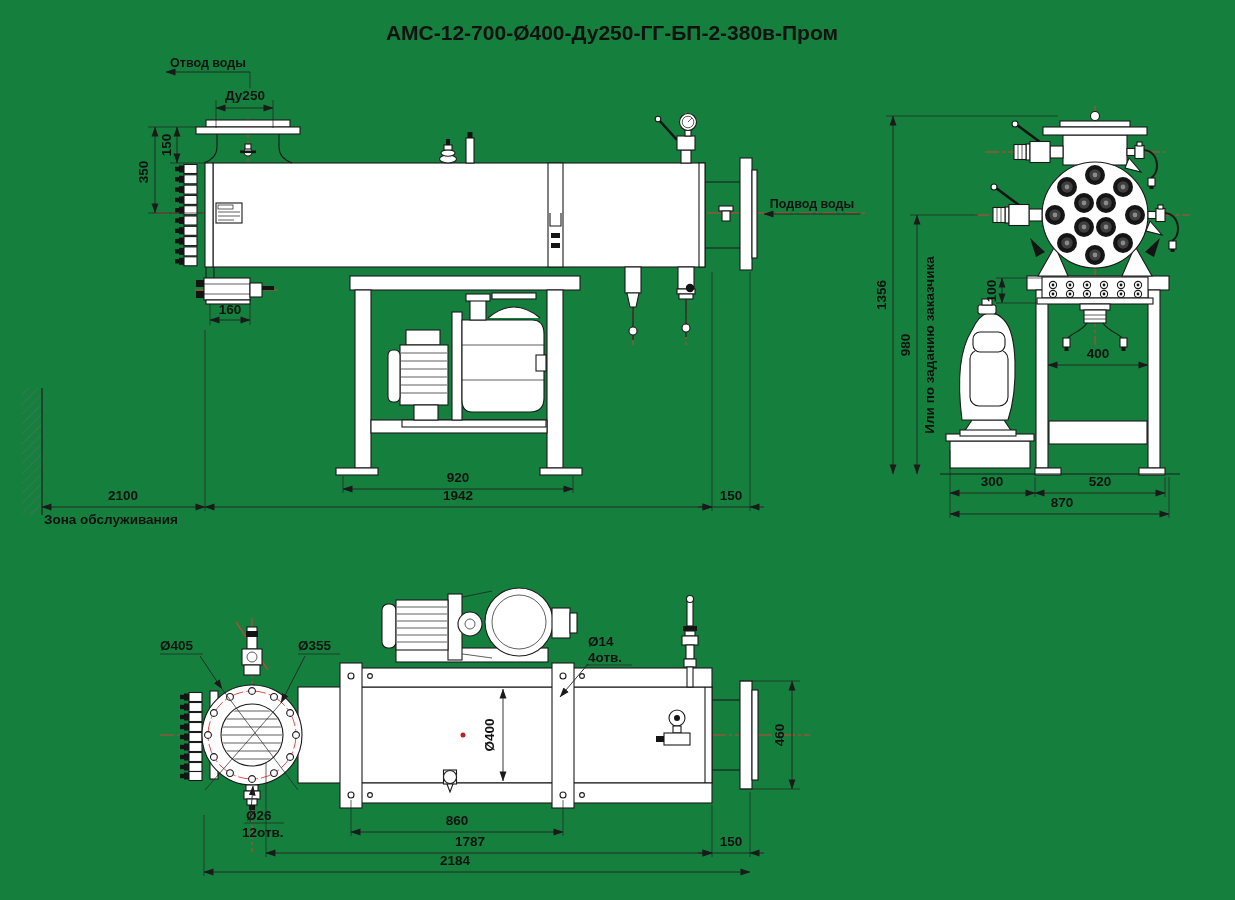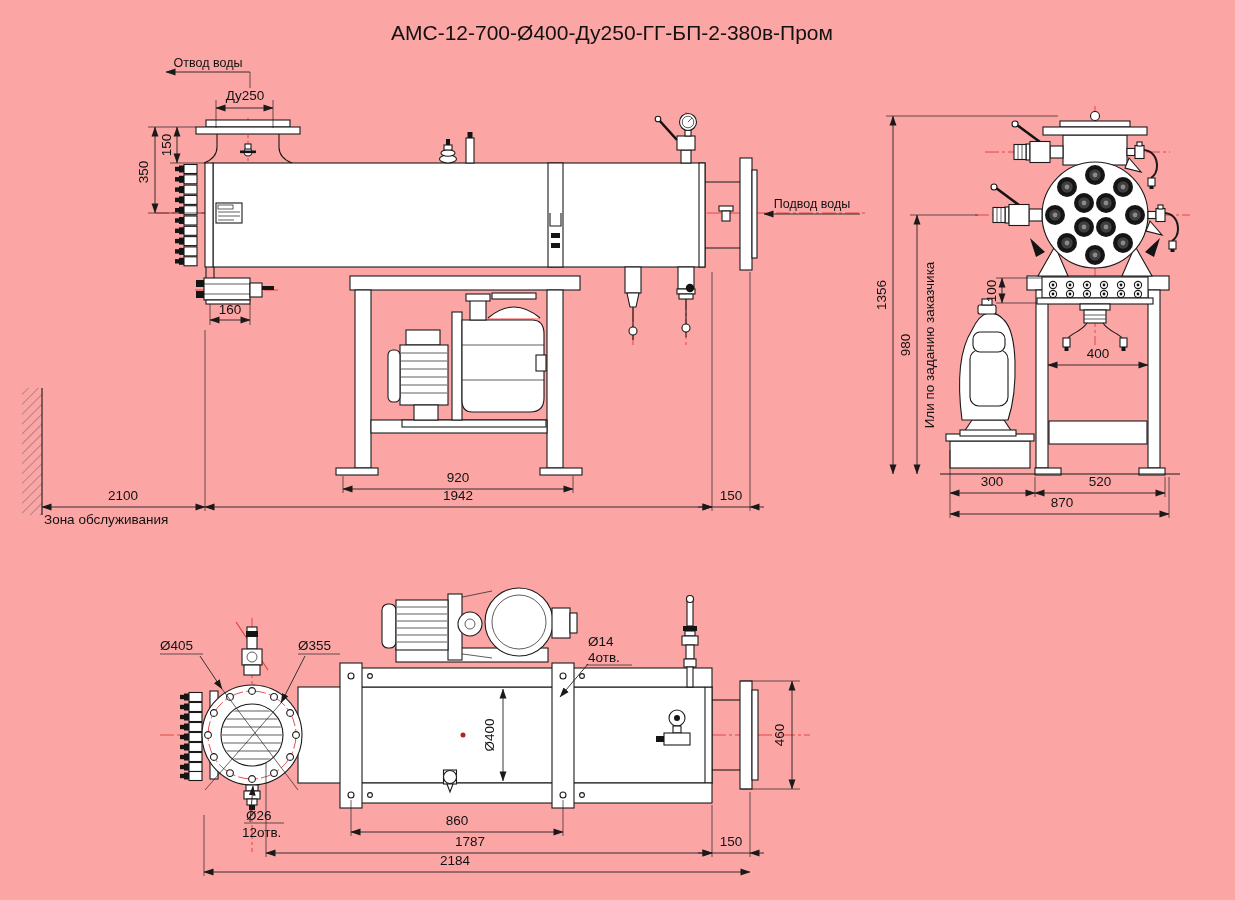--- a/index.html
+++ b/index.html
@@ -1,16 +1,16 @@
 <!DOCTYPE html>
 <html><head>
 <meta charset="utf-8">
 <style>
   html,body{margin:0;padding:0;background:#ffffff;}
-  .page{width:1235px;height:900px;background:#fca5a5;position:relative;font-family:"Liberation Sans",sans-serif;}
+  .page{width:1235px;height:900px;background:#15803d;position:relative;font-family:"Liberation Sans",sans-serif;font-weight:bold;}
   svg{display:block;}
   .ln{fill:none;stroke:#1a1a1a;stroke-width:1.1;}
   .lnthin{fill:none;stroke:#1a1a1a;stroke-width:0.7;}
   .fillw{fill:#ffffff;stroke:#1a1a1a;stroke-width:1.1;}
   .blk{fill:#141414;stroke:none;}
   .dim{fill:none;stroke:#222222;stroke-width:0.9;}
   .ext{fill:none;stroke:#222222;stroke-width:0.7;}
   .cl{fill:none;stroke:#e23b3b;stroke-width:0.9;stroke-dasharray:14 3 3 3;}
   .clsolid{fill:none;stroke:#e23b3b;stroke-width:1.1;}
   .t{font-family:"Liberation Sans",sans-serif;font-size:13.5px;fill:#111;}

